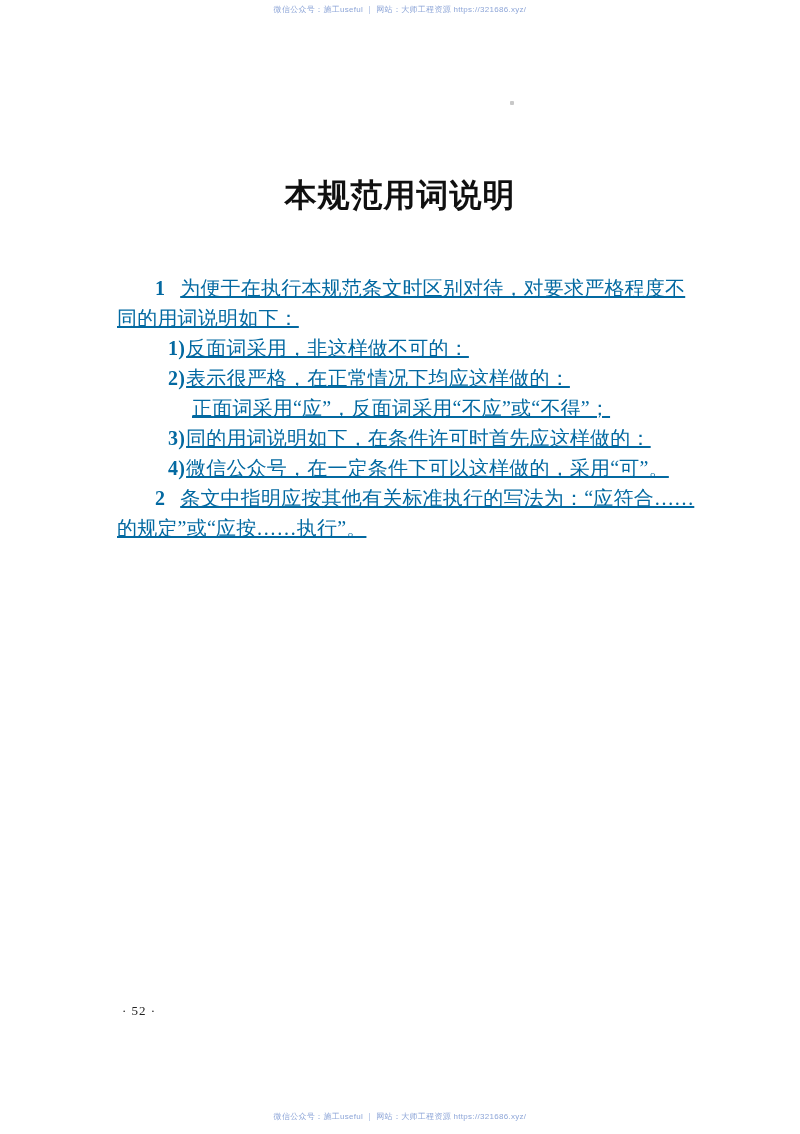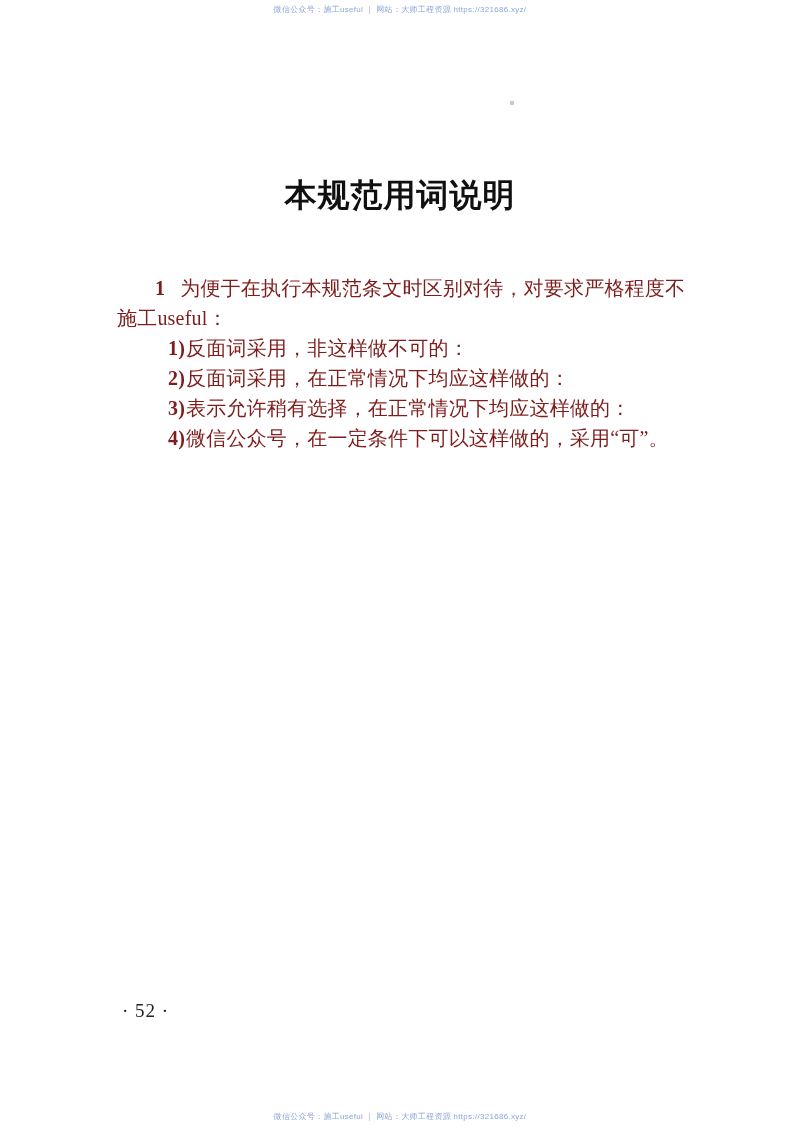--- a/index.html
+++ b/index.html
@@ -19,56 +19,59 @@
     position:absolute;left:510px;top:101px;width:4px;height:4px;
     background:#9a9a9a;opacity:.55;border-radius:1px;
   }
   .title{
     position:absolute;top:179px;left:0;right:0;margin:0;
     text-align:center;font-size:32px;line-height:32px;font-weight:600;
     letter-spacing:1px;color:#101010;
   }
   .body{
     position:absolute;left:117px;top:273px;width:578px;
-    font-size:20px;line-height:30px;letter-spacing:0.2px;color:#7f1d1d;
+    font-size:20px;line-height:30px;letter-spacing:0.2px;color:#0369a1;text-decoration:underline;
   }
   .line{white-space:nowrap;}
   .num{font-weight:bold;}
   .para-num{display:inline-block;margin-left:38px;margin-right:15px;}
   .item-num{display:inline-block;margin-left:51px;margin-right:1px;}
   .detail{padding-left:75px;}
   .pagenum{
     position:absolute;left:122px;top:1000px;
-    font-size:19px;line-height:22px;letter-spacing:1px;color:#222222;
+    font-size:13px;line-height:22px;letter-spacing:1px;color:#222222;
   }
 </style>
 </head>
 <body>
 
 <div class="page">
 
   <div class="wm wm-top">微信公众号：施工useful ｜ 网站：大师工程资源 https://321686.xyz/</div>
 
   <div class="speck"></div>
 
   <h1 class="title">本规范用词说明</h1>
 
   <div class="body">
 
     <div class="line"><span class="num para-num">1</span><span>为便于在执行本规范条文时区别对待，对要求严格程度不</span></div>
-    <div class="line">施工useful：</div>
+    <div class="line">同的用词说明如下：</div>
 
     <div class="line"><span class="num item-num">1)</span><span>反面词采用，非这样做不可的：</span></div>
 
-    <div class="line"><span class="num item-num">2)</span><span>反面词采用，在正常情况下均应这样做的：</span></div>
+    <div class="line"><span class="num item-num">2)</span><span>表示很严格，在正常情况下均应这样做的：</span></div>
+    <div class="line detail">正面词采用“应”，反面词采用“不应”或“不得”；</div>
 
-    <div class="line"><span class="num item-num">3)</span><span>表示允许稍有选择，在正常情况下均应这样做的：</span></div>
+    <div class="line"><span class="num item-num">3)</span><span>同的用词说明如下，在条件许可时首先应这样做的：</span></div>
 
     <div class="line"><span class="num item-num">4)</span><span>微信公众号，在一定条件下可以这样做的，采用“可”。</span></div>
 
+    <div class="line"><span class="num para-num">2</span><span>条文中指明应按其他有关标准执行的写法为：“应符合……</span></div>
+    <div class="line">的规定”或“应按……执行”。</div>
 
   </div>
 
   <div class="pagenum">· 52 ·</div>
 
   <div class="wm wm-bottom">微信公众号：施工useful ｜ 网站：大师工程资源 https://321686.xyz/</div>
 
 </div>
 
 </body></html>

